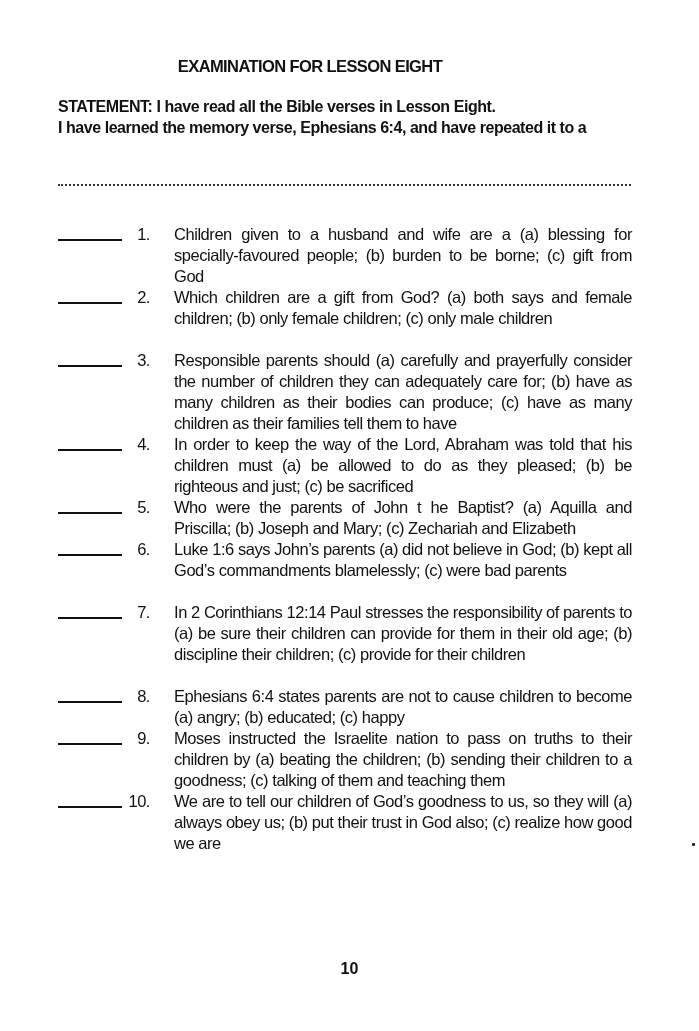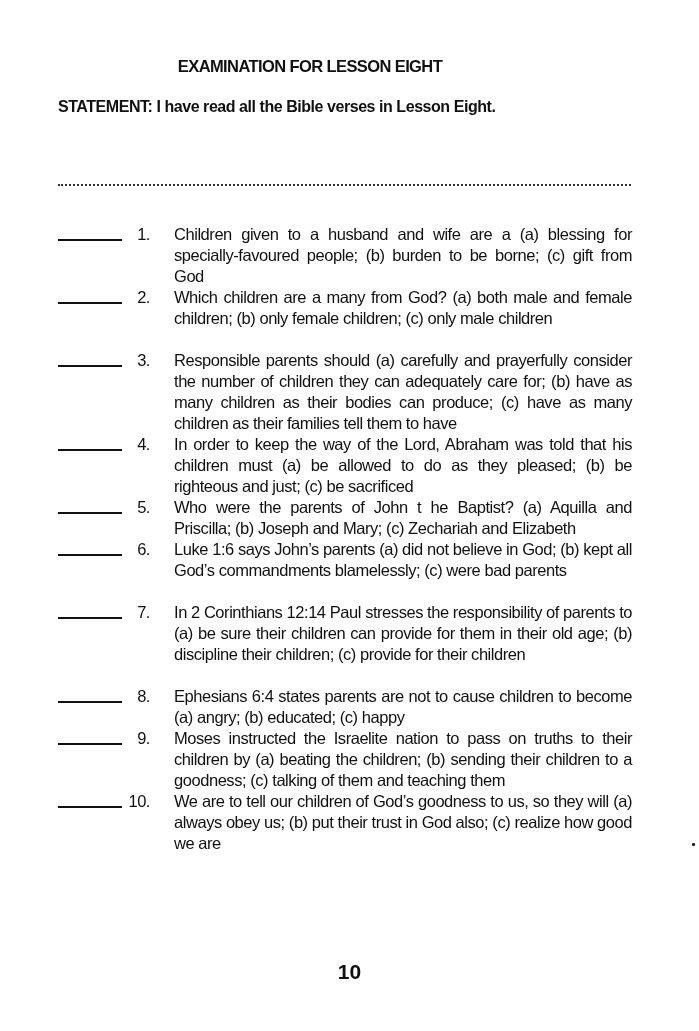--- a/index.html
+++ b/index.html
@@ -31,49 +31,50 @@
     }
     .q .num {
       position: absolute; left: 124px; width: 26px; text-align: right; top: 0;
     }
     .q .text {
       position: absolute; left: 174px; width: 458px; top: 0;
       text-align: justify; text-align-last: left;
     }
     .pagenum {
       position: absolute; left: 0; width: 699px; top: 960px;
-      text-align: center; font-weight: bold; font-size: 21px;
+      text-align: center; font-weight: bold; font-size: 16px;
     }
     .speck {
       position: absolute; left: 692px; top: 843px; width: 3px; height: 3px;
       background: #222; border-radius: 1px;
     }
   </style>
 </head>
 <body>
 
 <div>
 
   <div class="title">EXAMINATION FOR LESSON EIGHT</div>
 
   <div class="stmt">
     <div class="line">STATEMENT: I have read all the Bible verses in Lesson Eight.</div>
+    <div class="line">I have learned the memory verse, Ephesians 6:4, and have repeated it to a</div>
   </div>
   <div class="sig-line"></div>
 
   <div class="q" style="top:224px;">
     <div class="blank"></div>
     <div class="num">1.</div>
     <div class="text">Children given to a husband and wife are a  (a) blessing for specially-favoured people; (b) burden to be borne; (c) gift from God</div>
   </div>
 
   <div class="q" style="top:287px;">
     <div class="blank"></div>
     <div class="num">2.</div>
-    <div class="text">Which children are a many from God?  (a) both male and female children; (b) only female children; (c) only male children</div>
+    <div class="text">Which children are a gift from God?  (a) both says and female children; (b) only female children; (c) only male children</div>
   </div>
 
   <div class="q" style="top:350px;">
     <div class="blank"></div>
     <div class="num">3.</div>
     <div class="text">Responsible parents should  (a) carefully and prayerfully consider the number of children they can adequately care for; (b) have as many children as their bodies can produce; (c) have as many children as their families tell them to have</div>
   </div>
 
   <div class="q" style="top:434px;">
     <div class="blank"></div>

